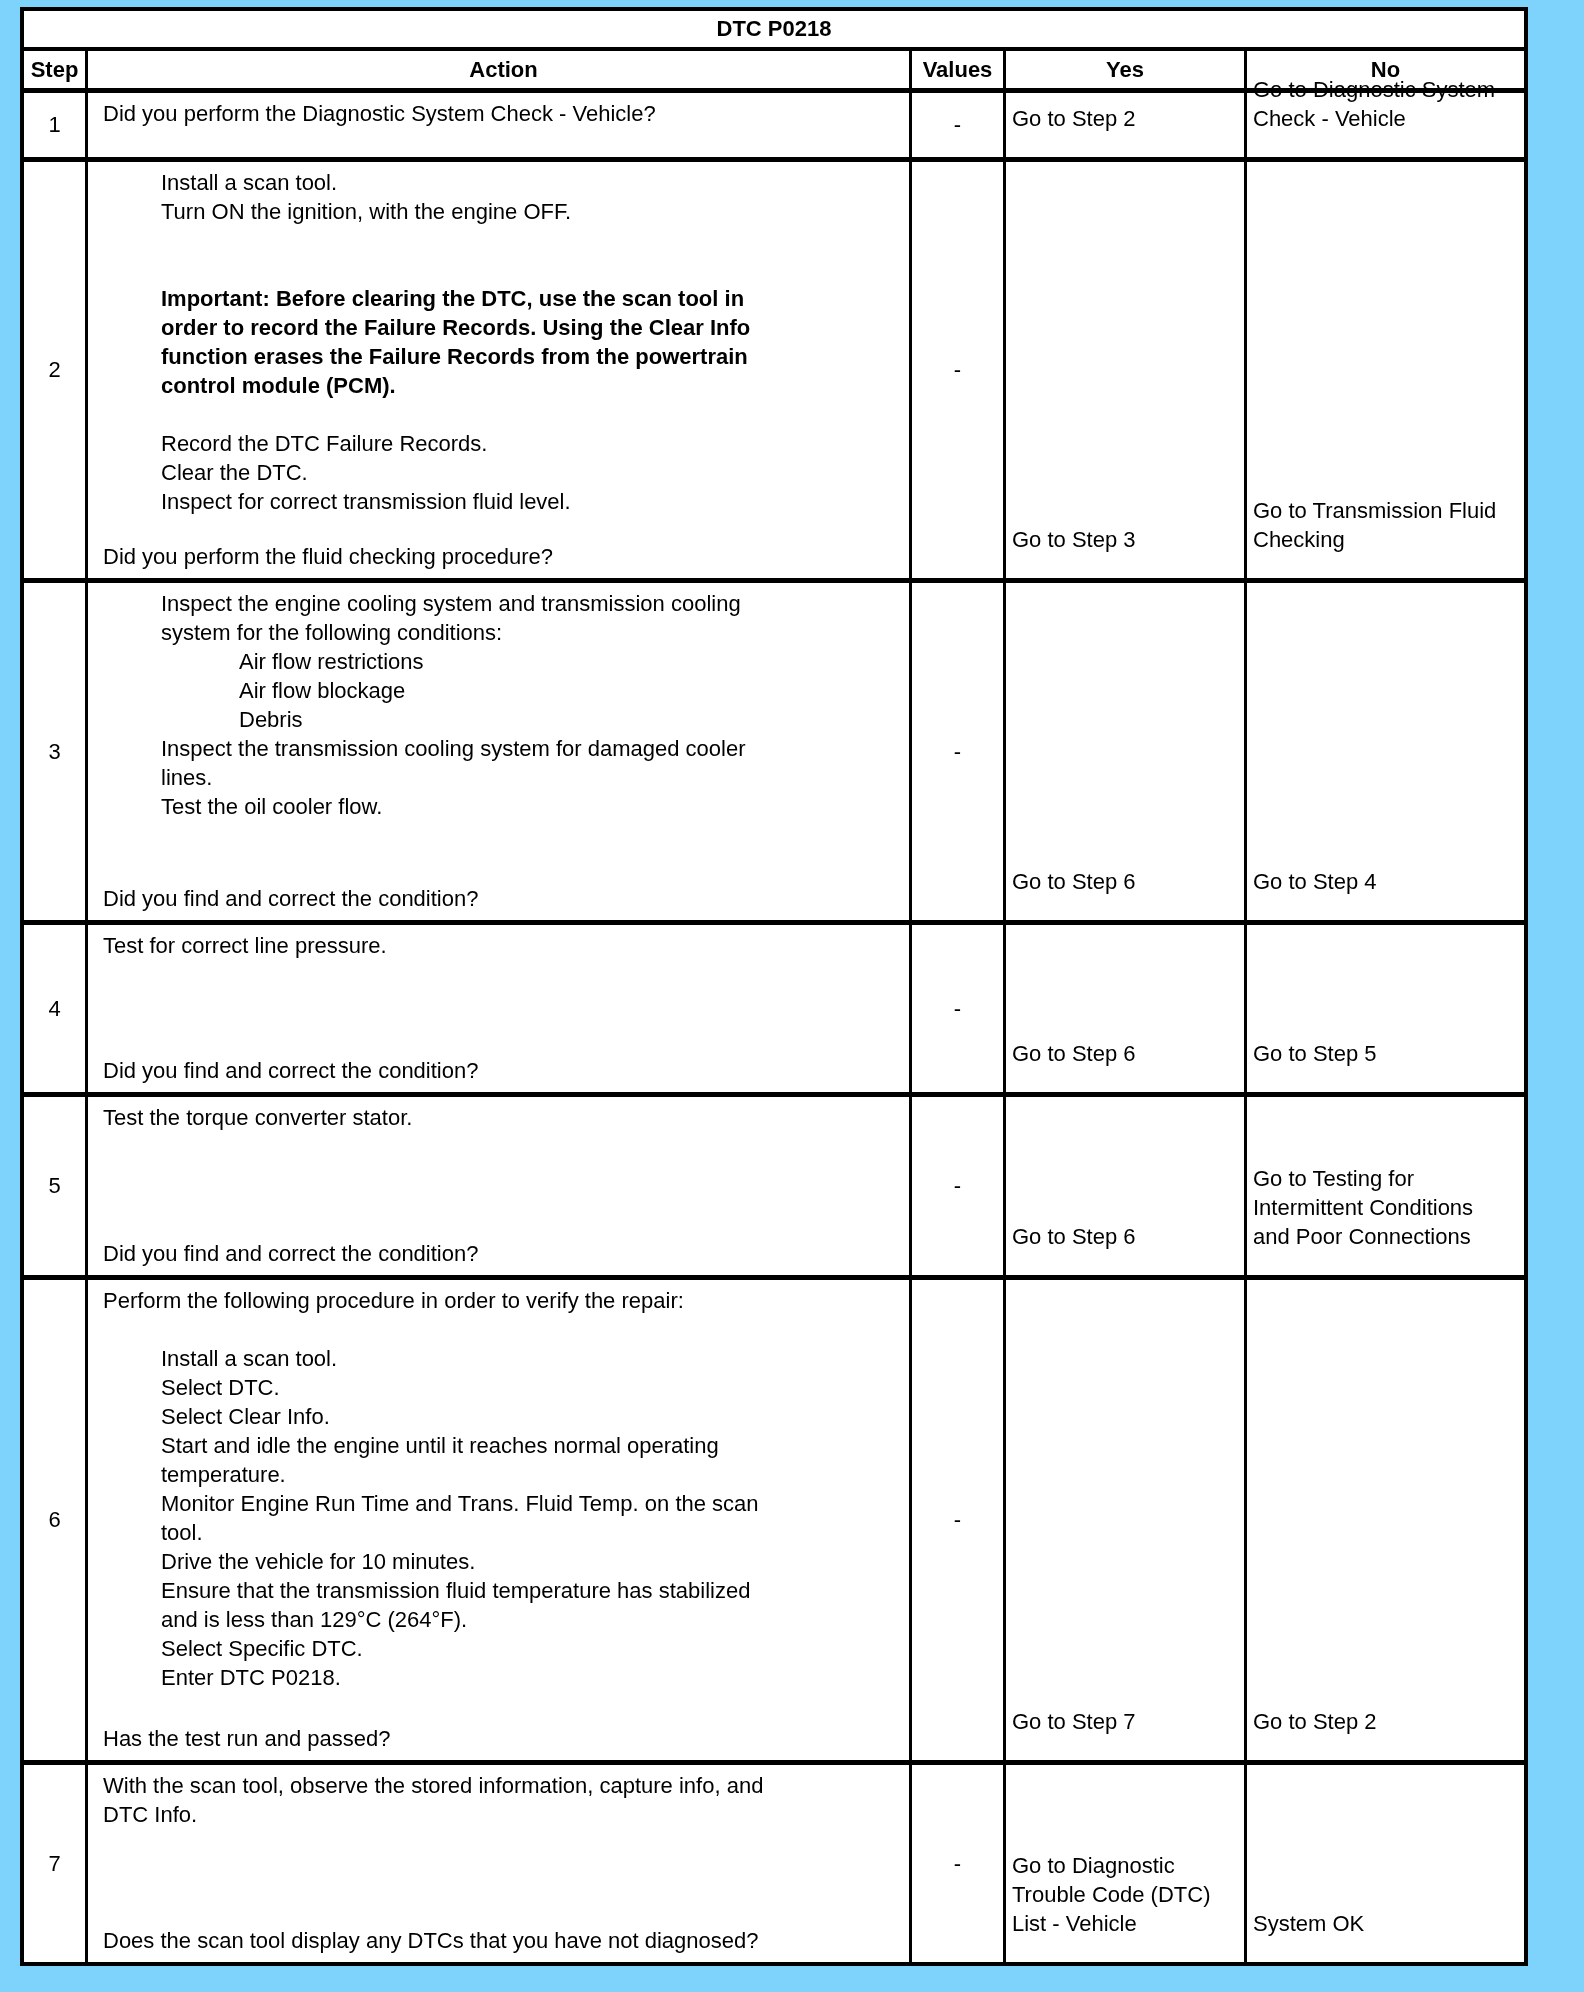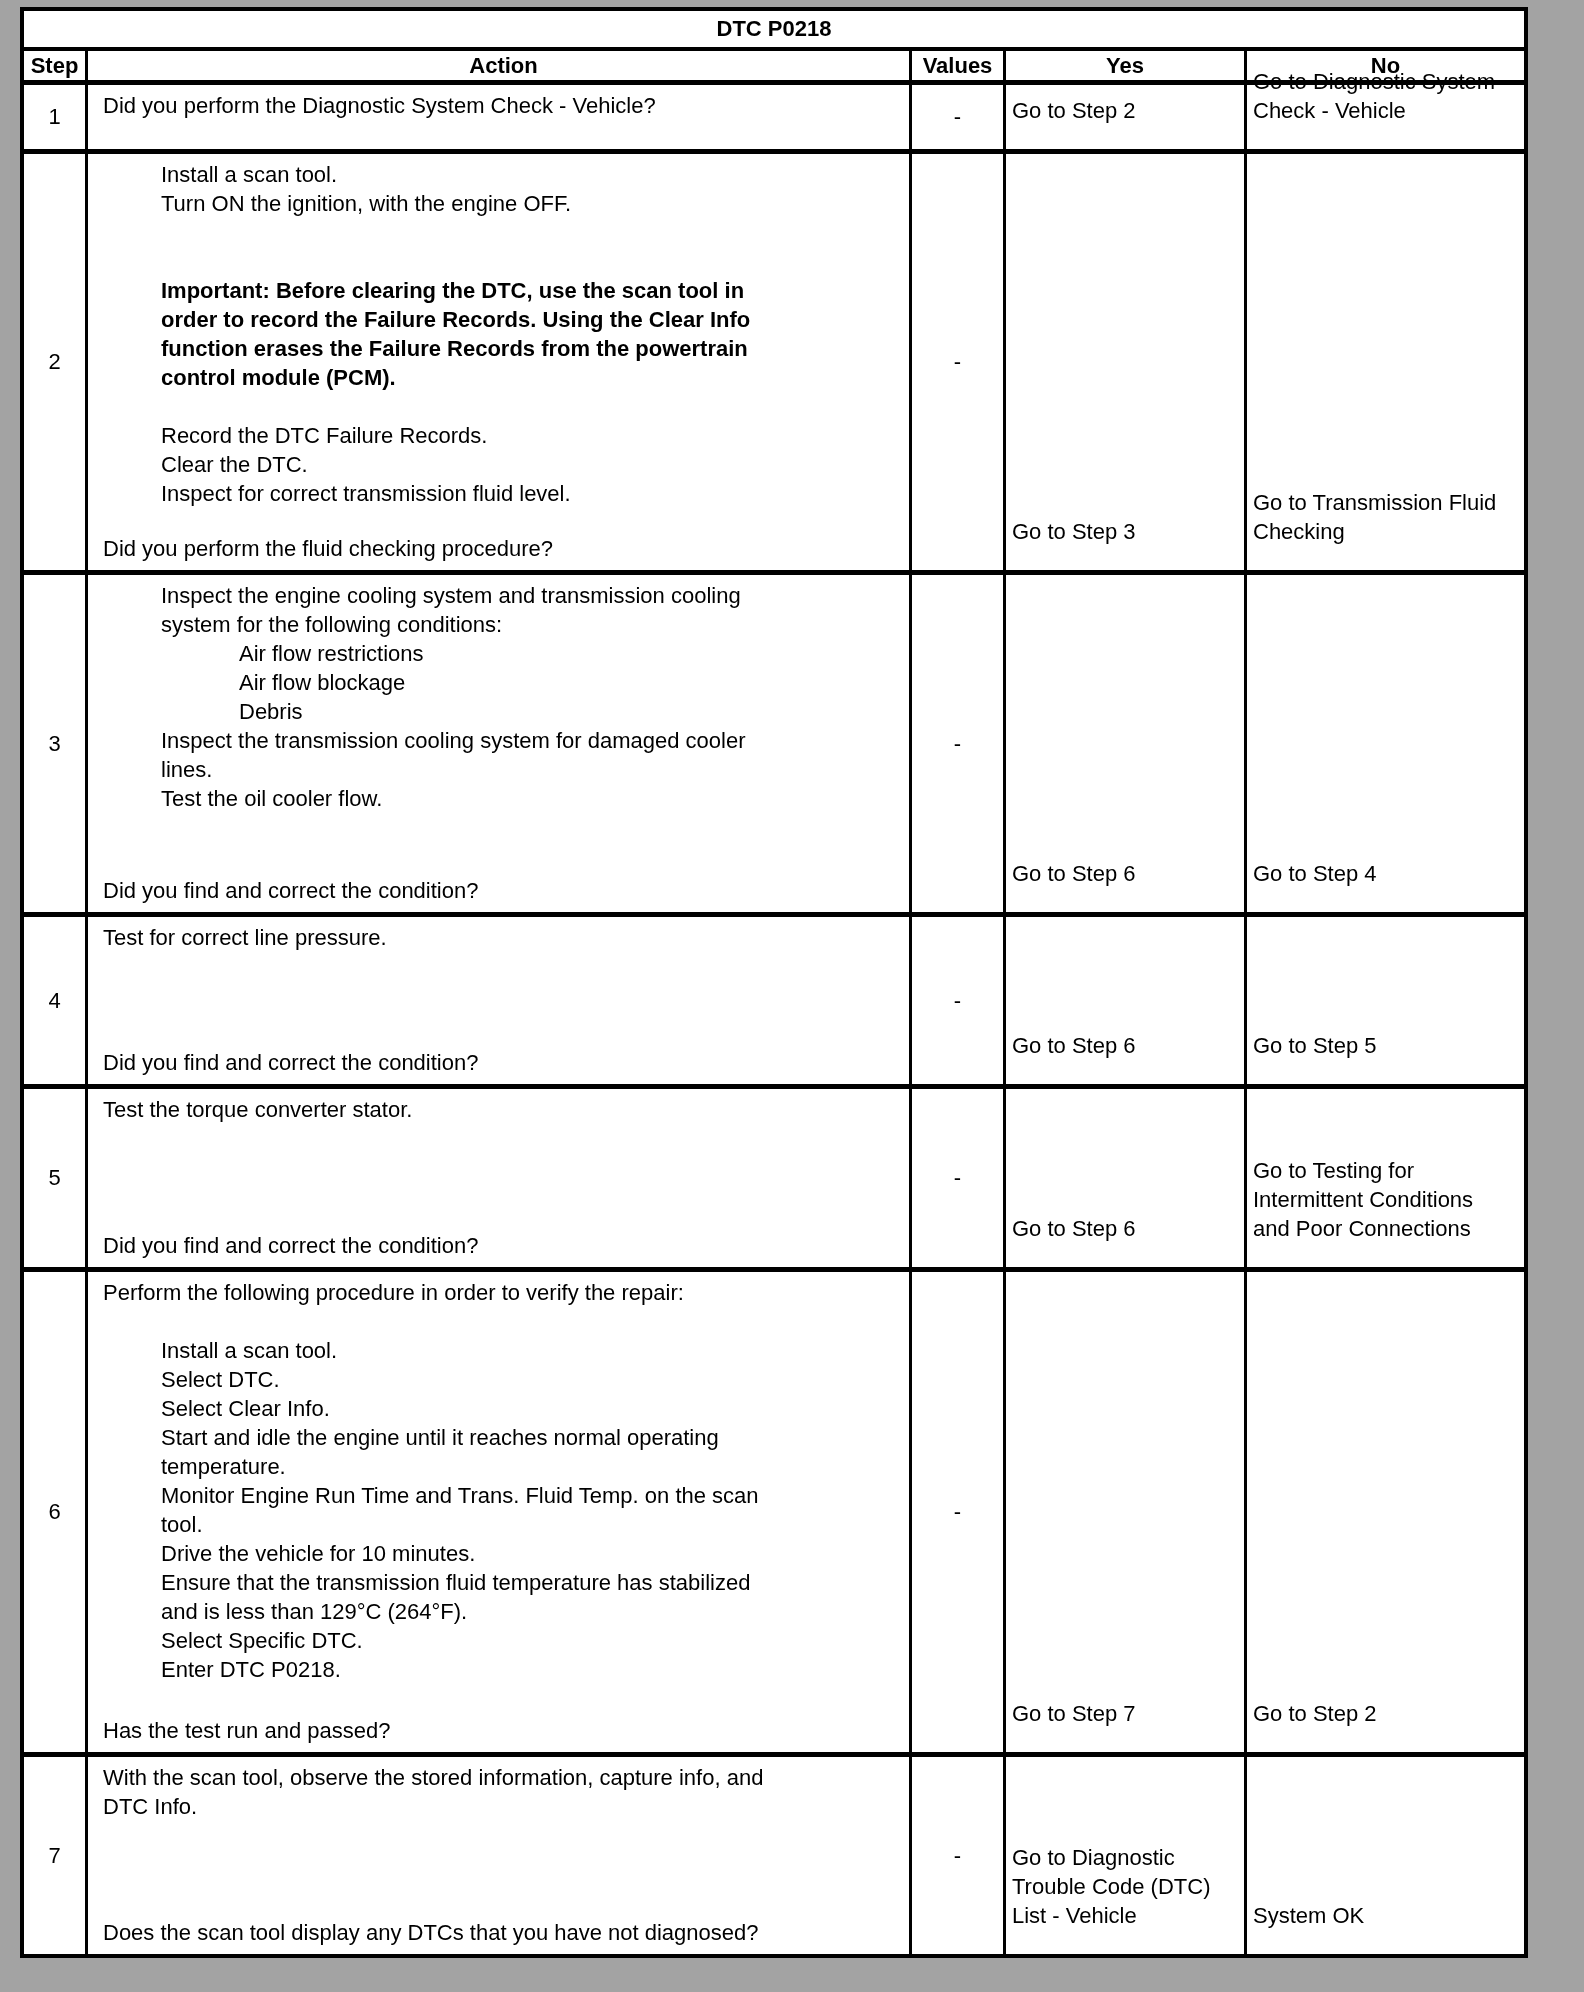--- a/index.html
+++ b/index.html
@@ -6,21 +6,21 @@
     margin: 0;
     padding: 0;
     background: #ffffff;
     color: #000000;
     font-family: "Liberation Sans", sans-serif;
   }
   .page {
     position: relative;
     width: 1584px;
     height: 1992px;
-    background: #a3a3a3;
+    background: #7dd3fc;
   }
   .dtc-table {
     position: absolute;
     left: 20px;
     top: 7px;
     width: 1508px;
     box-sizing: border-box;
     border: 4px solid #000;
     background: #fff;
   }
@@ -29,21 +29,21 @@
     box-sizing: border-box;
     border-bottom: 4px solid #000;
     display: flex;
     align-items: center;
     justify-content: center;
     font-weight: bold;
     font-size: 22px;
   }
   .header-row {
     display: flex;
-    height: 34px;
+    height: 42px;
     box-sizing: border-box;
     border-bottom: 5px solid #000;
     font-weight: bold;
     font-size: 22px;
   }
   .hcell {
     display: flex;
     align-items: center;
     justify-content: center;
     box-sizing: border-box;

